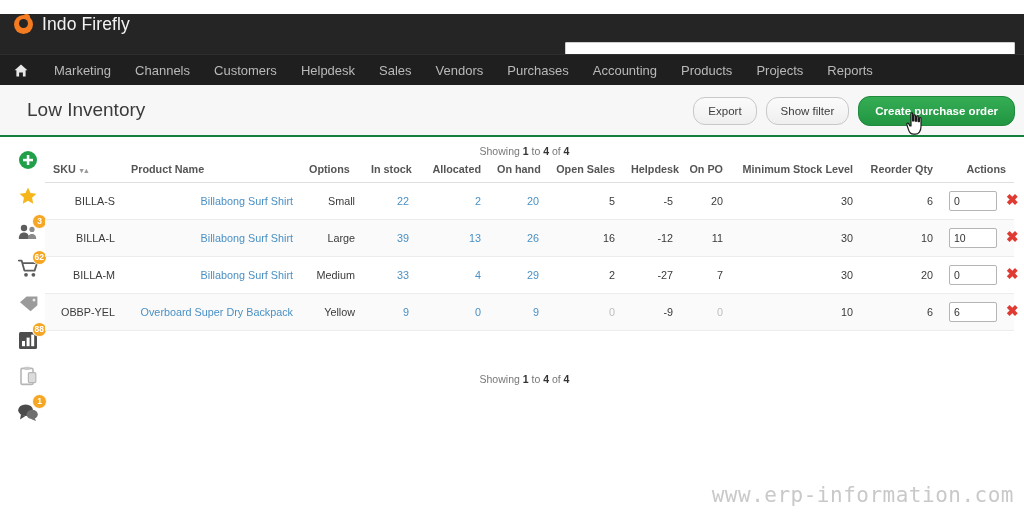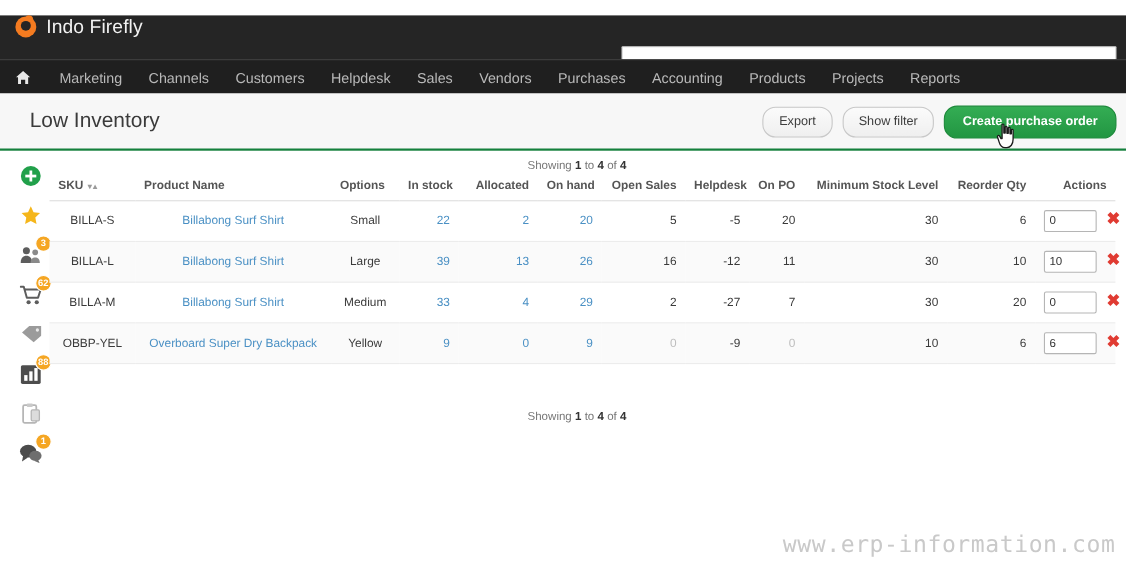--- a/index.html
+++ b/index.html
@@ -113,21 +113,21 @@
   thead th {
     font-size:10.8px; color:#555; font-weight:bold; text-align:right;
     padding:6px 8px 7px 8px; border-bottom:1px solid #dedede;
     white-space:nowrap;
   }
   thead th.l { text-align:left; }
   tbody td {
     font-size:10.8px; color:#3a3a3a; text-align:right;
     padding:8px 8px; border-bottom:1px solid #ececec; white-space:nowrap;
   }
-  tbody td.l { text-align:center; }
+  tbody td.l { text-align:right; }
   tbody tr.alt { background:#fafafa; }
   tbody tr.dim td { color:#bdbdbd; }
   a.link { color:#4a90c4; text-decoration:none; }
   .num-link { color:#4a90c4; }
   .qty-input {
     width:48px; height:20px; border:1px solid #b5b5b5; border-radius:2px;
     font-family:"Liberation Sans", sans-serif; font-size:10.5px;
     padding:0 4px; color:#333; background:#fff; outline:none; text-align:left;
   }
   .del-x {

